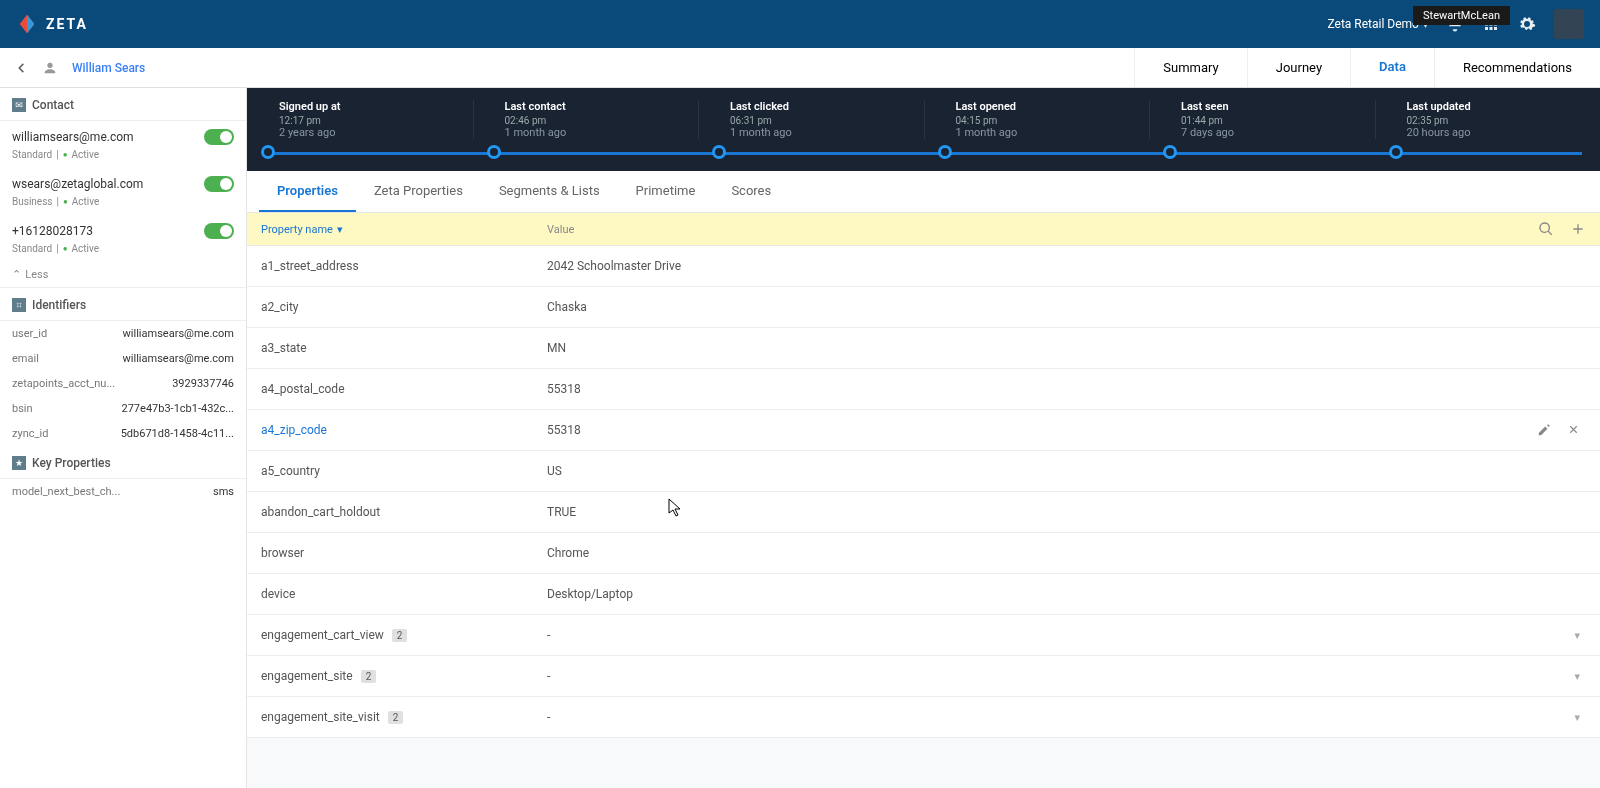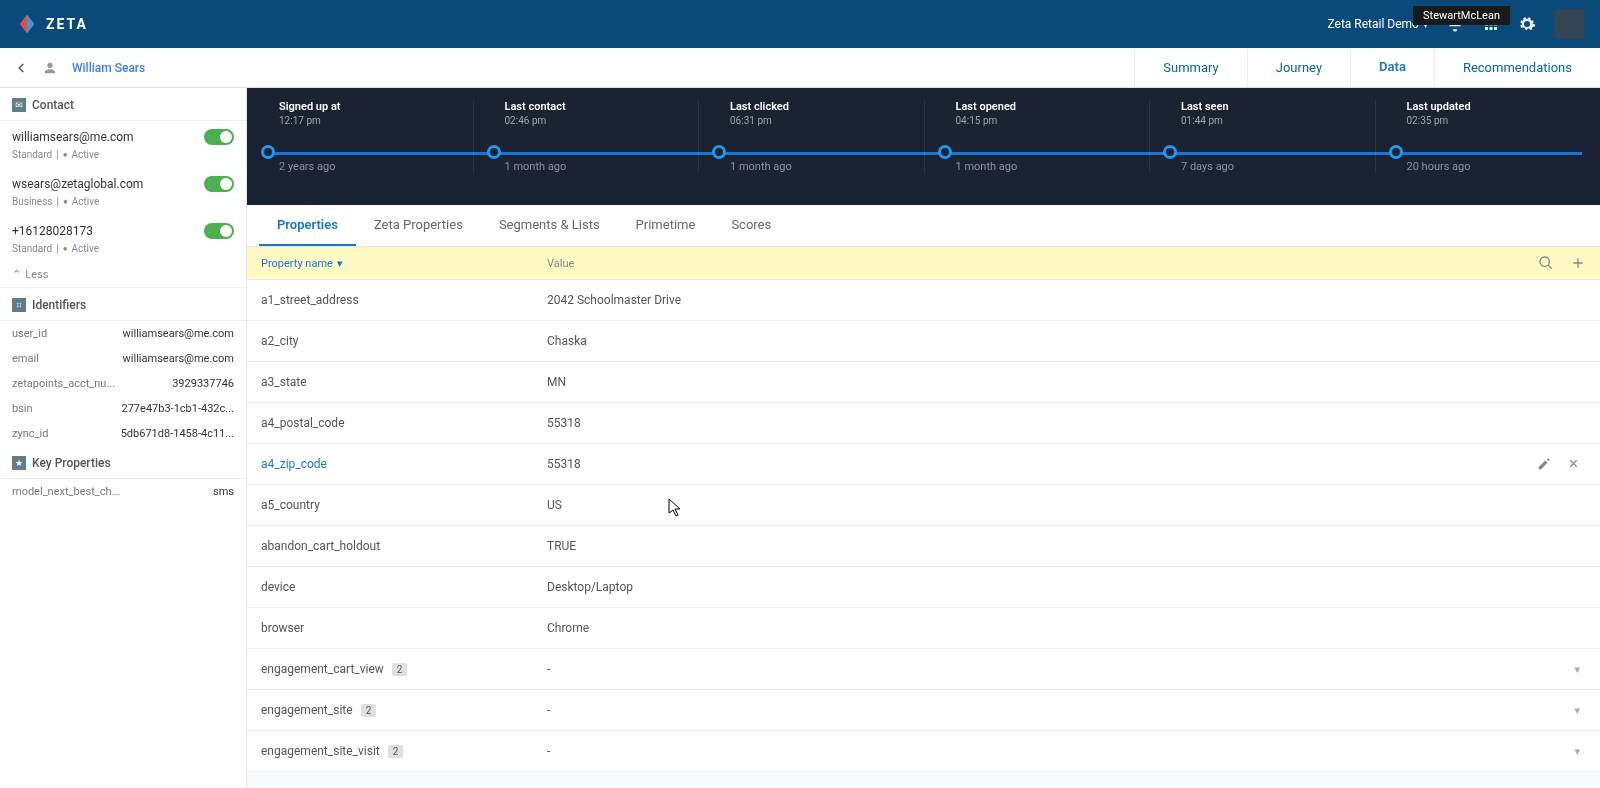--- a/index.html
+++ b/index.html
@@ -92,21 +92,21 @@
 .person-name { font-size: 12px; color: #3b82f6; font-weight: 500; }
 .main-tabs {
   display: flex;
   margin-left: auto;
 }
 .main-tab {
   padding: 0 28px;
   display: flex;
   align-items: center;
   font-size: 13px;
-  color: #0369a1;
+  color: #000000;
   cursor: pointer;
   border-left: 1px solid #eee;
 }
 .main-tab.active {
   color: #1976d2;
   font-weight: 600;
   border-bottom: 2px solid transparent;
 }
 
 
@@ -214,21 +214,20 @@
 }
 .tl-item:first-child::before { display:none; }
 .tl-label { font-size: 11px; font-weight: 600; }
 .tl-time { font-size: 10px; color: #9aa; margin-top: 2px; }
 .tl-node {
   width: 14px; height: 14px; border-radius: 50%;
   background: #1a2332; border: 3px solid #2196f3;
   position: absolute; left: 14px; top: 45px; z-index: 2;
 }
 .tl-ago {
-  margin-top: 34px;
   font-size: 11px;
   color: #8a95a5;
 }
 
 
 .sub-tab-bar {
   background: #fff;
   border-bottom: 1px solid #e5e5e5;
   display: flex;
   padding: 0 12px;
@@ -554,26 +553,26 @@
         </div>
         <div class="prop-row">
           <span class="pname">a5_country</span>
           <span class="pval">US</span>
         </div>
         <div class="prop-row">
           <span class="pname">abandon_cart_holdout</span>
           <span class="pval">TRUE</span>
         </div>
         <div class="prop-row">
+          <span class="pname">browser</span>
+          <span class="pval">Chrome</span>
+        </div>
+        <div class="prop-row">
           <span class="pname">device</span>
           <span class="pval">Desktop/Laptop</span>
-        </div>
-        <div class="prop-row">
-          <span class="pname">browser</span>
-          <span class="pval">Chrome</span>
         </div>
         <div class="prop-row">
           <span class="pname">engagement_cart_view<span class="badge">2</span></span>
           <span class="pval">-</span>
           <span class="expand">▾</span>
         </div>
         <div class="prop-row">
           <span class="pname">engagement_site<span class="badge">2</span></span>
           <span class="pval">-</span>
           <span class="expand">▾</span>

